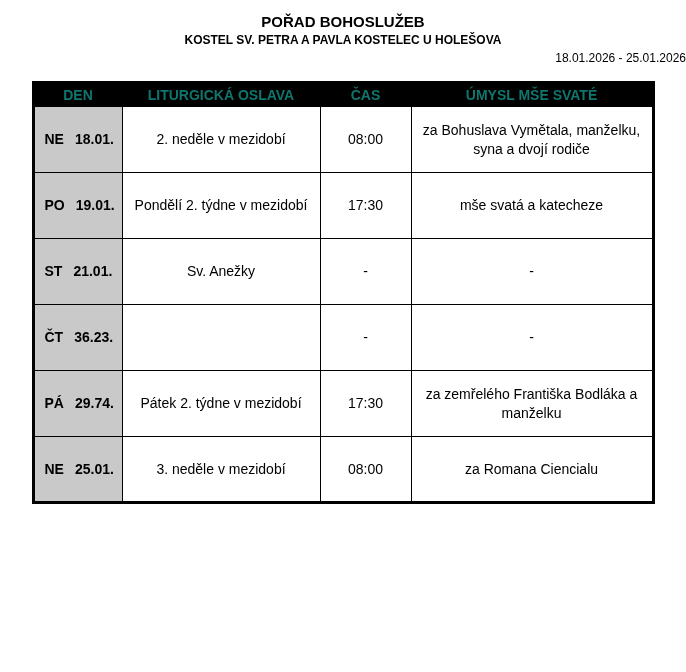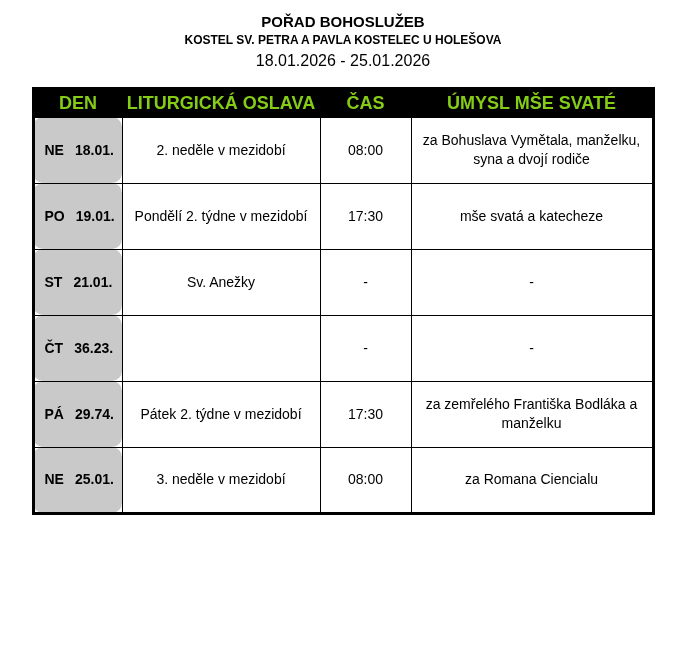--- a/index.html
+++ b/index.html
@@ -21,36 +21,36 @@
     font-size: 15px;
     line-height: 1.35;
   }
   .doc-subtitle {
     text-align: center;
     font-weight: bold;
     font-size: 12px;
     line-height: 1.35;
   }
   .doc-daterange {
-    text-align: center;
-    font-size: 16px;
+    text-align: right;
+    font-size: 12px;
     line-height: 1.4;
     margin-top: 2px;
   }
   table.schedule {
     border-collapse: collapse;
     margin: 14px auto 0 auto;
     width: 620px;
     border: 3px solid #000;
     table-layout: fixed;
   }
   table.schedule th {
     background: #000000;
-    color: #84cc16;
-    font-size: 18px;
+    color: #0f766e;
+    font-size: 14px;
     font-weight: bold;
     text-align: center;
     padding: 3px 0;
     border: 1px solid #000;
     border-left: 1px solid #777;
     height: 20px;
   }
   table.schedule th:first-child { border-left: 1px solid #000; }
   table.schedule td {
     border: 1px solid #000;
@@ -59,21 +59,20 @@
     vertical-align: middle;
     height: 66px;
     padding: 4px 10px;
     line-height: 1.35;
   }
   td.den-cell {
     background: #c9c9c9;
     font-weight: bold;
     text-align: left;
     padding-left: 8px;
-    border-radius: 10px;
   }
   .den-inner {
     display: flex;
     gap: 11px;
     align-items: center;
   }
 </style>
 </head>
 <body>
 

